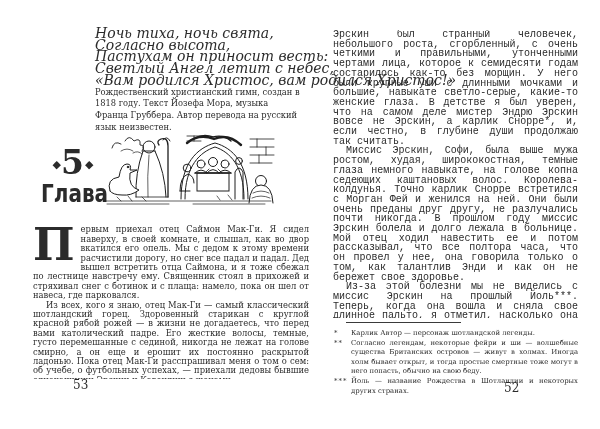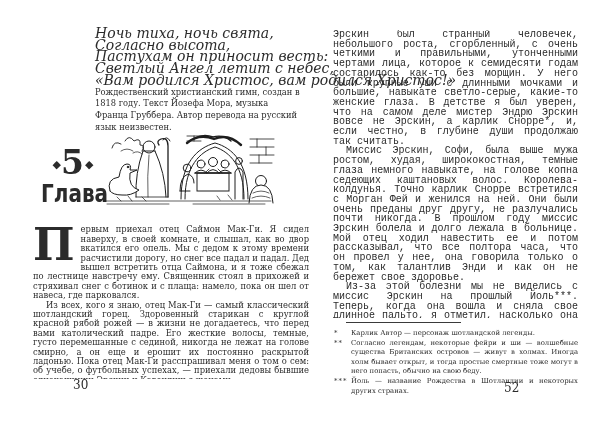--- a/index.html
+++ b/index.html
@@ -137,16 +137,16 @@
         <span class="fn-marker">**</span>
         <span class="fn-text">Согласно легендам, некоторые фейри и ши — волшебные существа Британских островов — живут в холмах. Иногда холм бывает открыт, и тогда простые смертные тоже могут в него попасть, обычно на свою беду.</span>
       </div>
       <div class="fn">
         <span class="fn-marker">***</span>
         <span class="fn-text">Йоль — название Рождества в Шотландии и некоторых других странах.</span>
       </div>
     </div>
   </div>
 
-  <div class="folio folio-left">30</div>
+  <div class="folio folio-left">53</div>
   <div class="folio folio-right">52</div>
 
 </div>
 
 </body></html>

